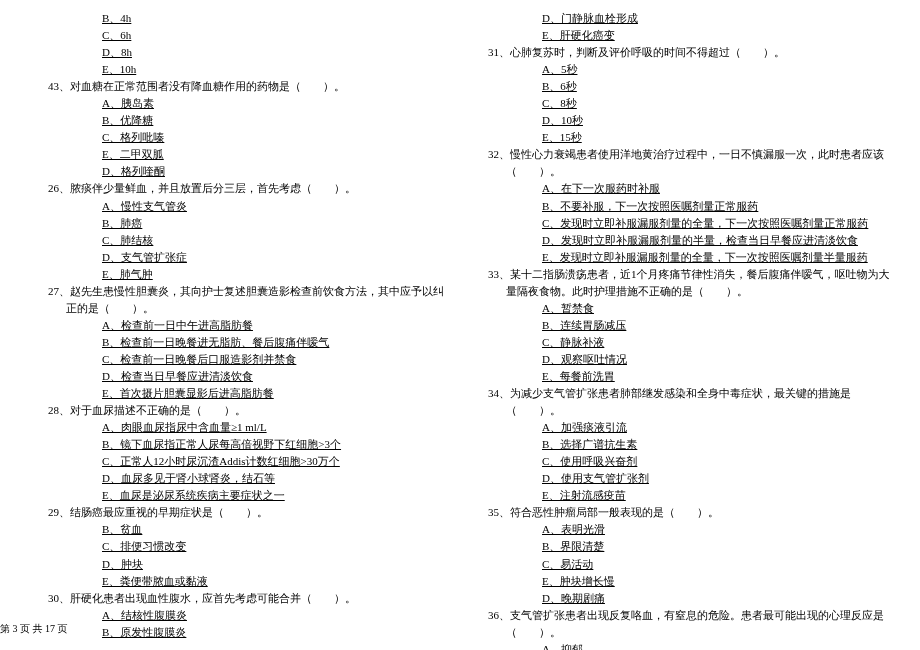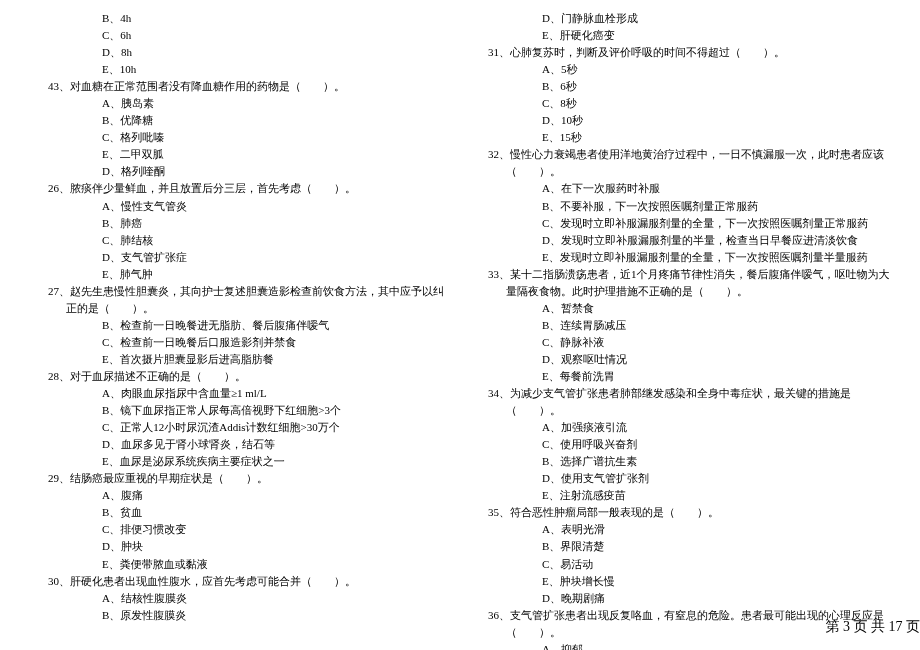--- a/index.html
+++ b/index.html
@@ -20,32 +20,33 @@
     padding: 10px 30px 0 30px;
     gap: 20px;
   }
   .col {
     flex: 1;
     line-height: 1.55;
   }
   .opt {
     padding-left: 72px;
     text-indent: 0;
+    text-decoration: underline;
   }
   .q {
     padding-left: 36px;
     text-indent: -18px;
   }
   .footer {
     position: absolute;
     bottom: 14px;
     left: 0;
     width: 100%;
-    text-align: right;
-    font-size: 14px;
+    text-align: left;
+    font-size: 10px;
     margin-top: 20px;
   }
 </style>
 </head>
 <body>
 
 <div class="page">
   <div class="col">
     <div class="opt">B、4h</div>
     <div class="opt">C、6h</div>
@@ -60,33 +61,34 @@
     <div class="opt">D、格列喹酮</div>
 
     <div class="q">26、脓痰伴少量鲜血，并且放置后分三层，首先考虑（　　）。</div>
     <div class="opt">A、慢性支气管炎</div>
     <div class="opt">B、肺癌</div>
     <div class="opt">C、肺结核</div>
     <div class="opt">D、支气管扩张症</div>
     <div class="opt">E、肺气肿</div>
 
     <div class="q">27、赵先生患慢性胆囊炎，其向护士复述胆囊造影检查前饮食方法，其中应予以纠正的是（　　）。</div>
+    <div class="opt">A、检查前一日中午进高脂肪餐</div>
     <div class="opt">B、检查前一日晚餐进无脂肪、餐后腹痛伴嗳气</div>
     <div class="opt">C、检查前一日晚餐后口服造影剂并禁食</div>
+    <div class="opt">D、检查当日早餐应进清淡饮食</div>
     <div class="opt">E、首次摄片胆囊显影后进高脂肪餐</div>
 
     <div class="q">28、对于血尿描述不正确的是（　　）。</div>
     <div class="opt">A、肉眼血尿指尿中含血量≥1 ml/L</div>
     <div class="opt">B、镜下血尿指正常人尿每高倍视野下红细胞&gt;3个</div>
     <div class="opt">C、正常人12小时尿沉渣Addis计数红细胞&gt;30万个</div>
     <div class="opt">D、血尿多见于肾小球肾炎，结石等</div>
     <div class="opt">E、血尿是泌尿系统疾病主要症状之一</div>
 
     <div class="q">29、结肠癌最应重视的早期症状是（　　）。</div>
-    <div class="opt">A、腹痛</div>
     <div class="opt">B、贫血</div>
     <div class="opt">C、排便习惯改变</div>
     <div class="opt">D、肿块</div>
     <div class="opt">E、粪便带脓血或黏液</div>
 
     <div class="q">30、肝硬化患者出现血性腹水，应首先考虑可能合并（　　）。</div>
     <div class="opt">A、结核性腹膜炎</div>
     <div class="opt">B、原发性腹膜炎</div>
 
   </div>
@@ -111,22 +113,22 @@
 
     <div class="q">33、某十二指肠溃疡患者，近1个月疼痛节律性消失，餐后腹痛伴嗳气，呕吐物为大量隔夜食物。此时护理措施不正确的是（　　）。</div>
     <div class="opt">A、暂禁食</div>
     <div class="opt">B、连续胃肠减压</div>
     <div class="opt">C、静脉补液</div>
     <div class="opt">D、观察呕吐情况</div>
     <div class="opt">E、每餐前洗胃</div>
 
     <div class="q">34、为减少支气管扩张患者肺部继发感染和全身中毒症状，最关键的措施是（　　）。</div>
     <div class="opt">A、加强痰液引流</div>
+    <div class="opt">B、选择广谱抗生素</div>
     <div class="opt">C、使用呼吸兴奋剂</div>
-    <div class="opt">B、选择广谱抗生素</div>
     <div class="opt">D、使用支气管扩张剂</div>
     <div class="opt">E、注射流感疫苗</div>
 
     <div class="q">35、符合恶性肿瘤局部一般表现的是（　　）。</div>
     <div class="opt">A、表明光滑</div>
     <div class="opt">B、界限清楚</div>
     <div class="opt">C、易活动</div>
     <div class="opt">E、肿块增长慢</div>
     <div class="opt">D、晚期剧痛</div>
 

